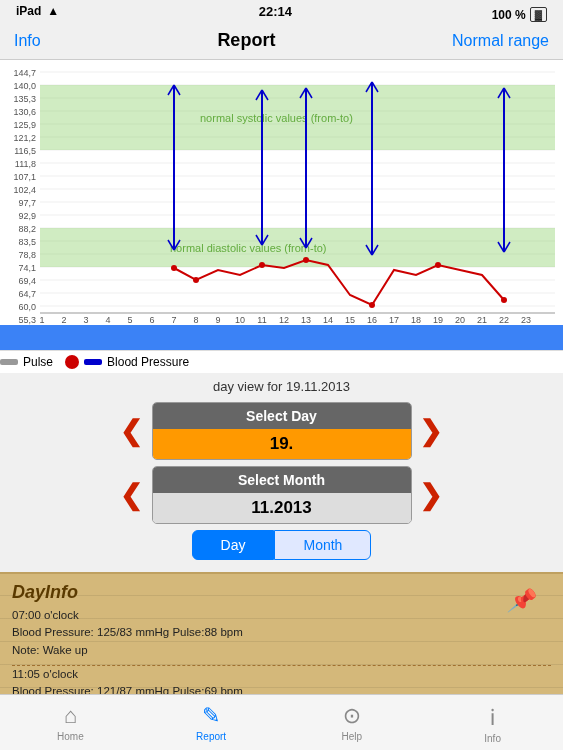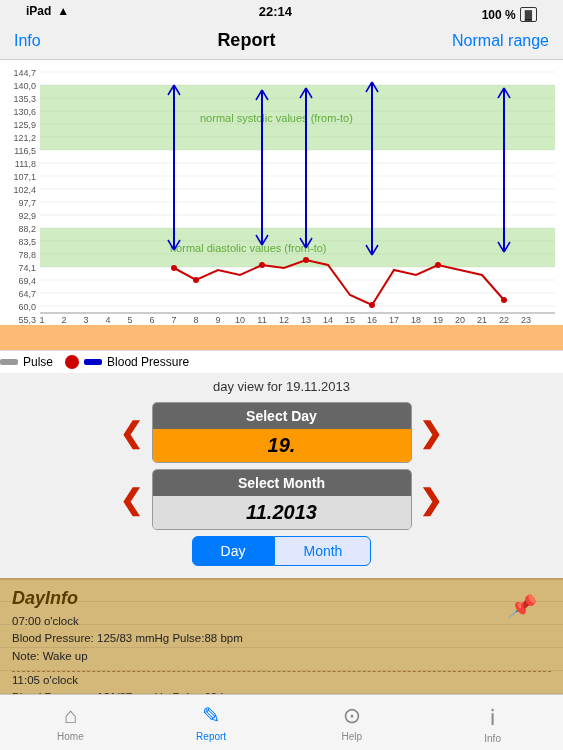--- a/index.html
+++ b/index.html
@@ -10,21 +10,21 @@
       background: #f0f0f0;
       overflow: hidden;
       position: relative;
     }
 
     
     #status-bar {
       display: flex;
       justify-content: space-between;
       align-items: center;
-      padding: 4px 26px;
+      padding: 4px 16px;
       background: #f0f0f0;
       height: 22px;
       font-size: 12px;
       font-weight: 600;
     }
     #status-bar .left { display: flex; align-items: center; gap: 6px; }
     #status-bar .center { font-size: 13px; font-weight: 600; }
     #status-bar .right { display: flex; align-items: center; gap: 4px; font-size: 12px; margin-top: 7px; }
 
     
@@ -43,21 +43,21 @@
       cursor: pointer;
     }
     #nav-bar .nav-title {
       font-size: 18px;
       font-weight: 700;
       color: #000;
     }
 
     
     #chart-area {
-      background: #fdba74;
+      background: #3b82f6;
       position: relative;
       height: 290px;
       overflow: hidden;
     }
 
     
     #controls-area {
       background: #f0f0f0;
       padding: 6px 6px;
     }
@@ -94,25 +94,24 @@
       background: #666;
       color: #fff;
       font-size: 14px;
       font-weight: 600;
       text-align: center;
       padding: 5px 0;
     }
     .selector-box .selector-value {
       background: #f90;
       color: #000;
-      font-size: 20px;
+      font-size: 17px;
       font-weight: 600;
       text-align: center;
       padding: 5px 0;
-      font-style: italic;
     }
     .selector-box .selector-value.gray {
       background: #ddd;
     }
 
     .day-month-toggle {
       display: flex;
       justify-content: center;
       gap: 0;
       margin: 6px 0 6px;

